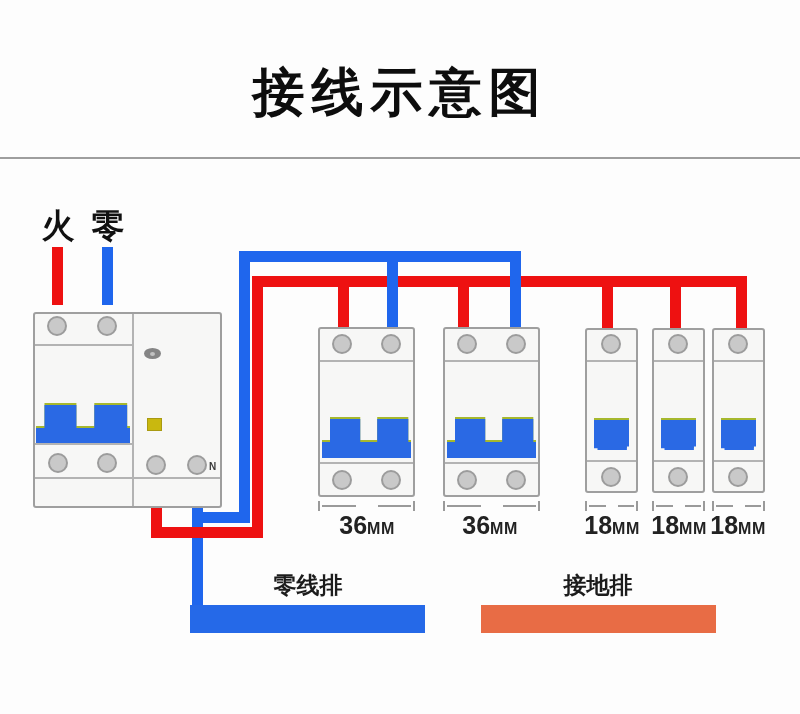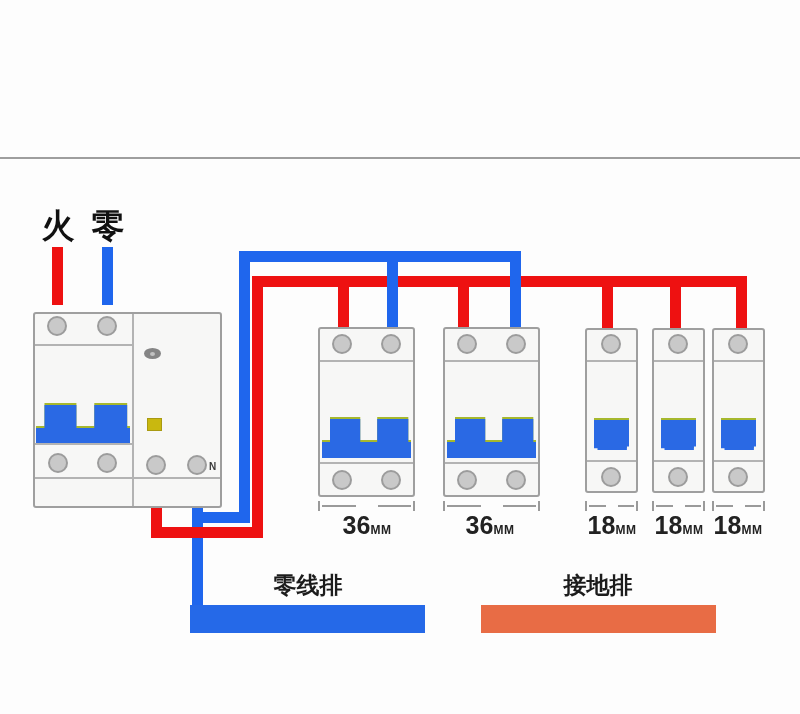--- a/index.html
+++ b/index.html
@@ -52,35 +52,36 @@
   .dim .tick { width:2px; height:10px; background:#9a9a9a; }
   .dim .seg  { flex:1; height:2px; background:#9a9a9a; margin:0 2px; }
   .dim .mid  { height:2px; }
   .dim.wide .mid   { width:18px; }
   .dim.narrow .mid { width:8px; }
 
   .dimlabel {
     position:absolute; top:511px; transform:translateX(-50%);
     font-size:25px; font-weight:700; color:#222; white-space:nowrap;
   }
-  .dimlabel .unit { font-size:12px; letter-spacing:0.5px; }
+  .dimlabel .unit { font-size:16px; letter-spacing:0.5px; }
 
   .busbar { position:absolute; top:605px; width:235px; height:28px; }
   .busbar.neutral { background:#2569e8; }
   .busbar.ground  { background:#e86c45; }
   .buslabel {
     position:absolute; top:570px; transform:translateX(-50%);
     font-size:23px; font-weight:700; color:#1c1c1c; white-space:nowrap;
   }
 </style>
 </head>
 <body>
 
 <div class="page">
 
+  <div class="title">接线示意图</div>
   <div class="separator"></div>
 
   <div class="supply-label" style="left:58px;">火</div>
   <div class="supply-label" style="left:108px;">零</div>
 
   <div class="w red" style="left:52px;  top:247px; width:11px; height:58px;"></div>
   <div class="w blue" style="left:102px; top:247px; width:11px; height:58px;"></div>
 
   <div class="w red" style="left:252px; top:276px; width:495px; height:11px;"></div>
   <div class="w red" style="left:338px; top:287px; width:11px; height:41px;"></div>

